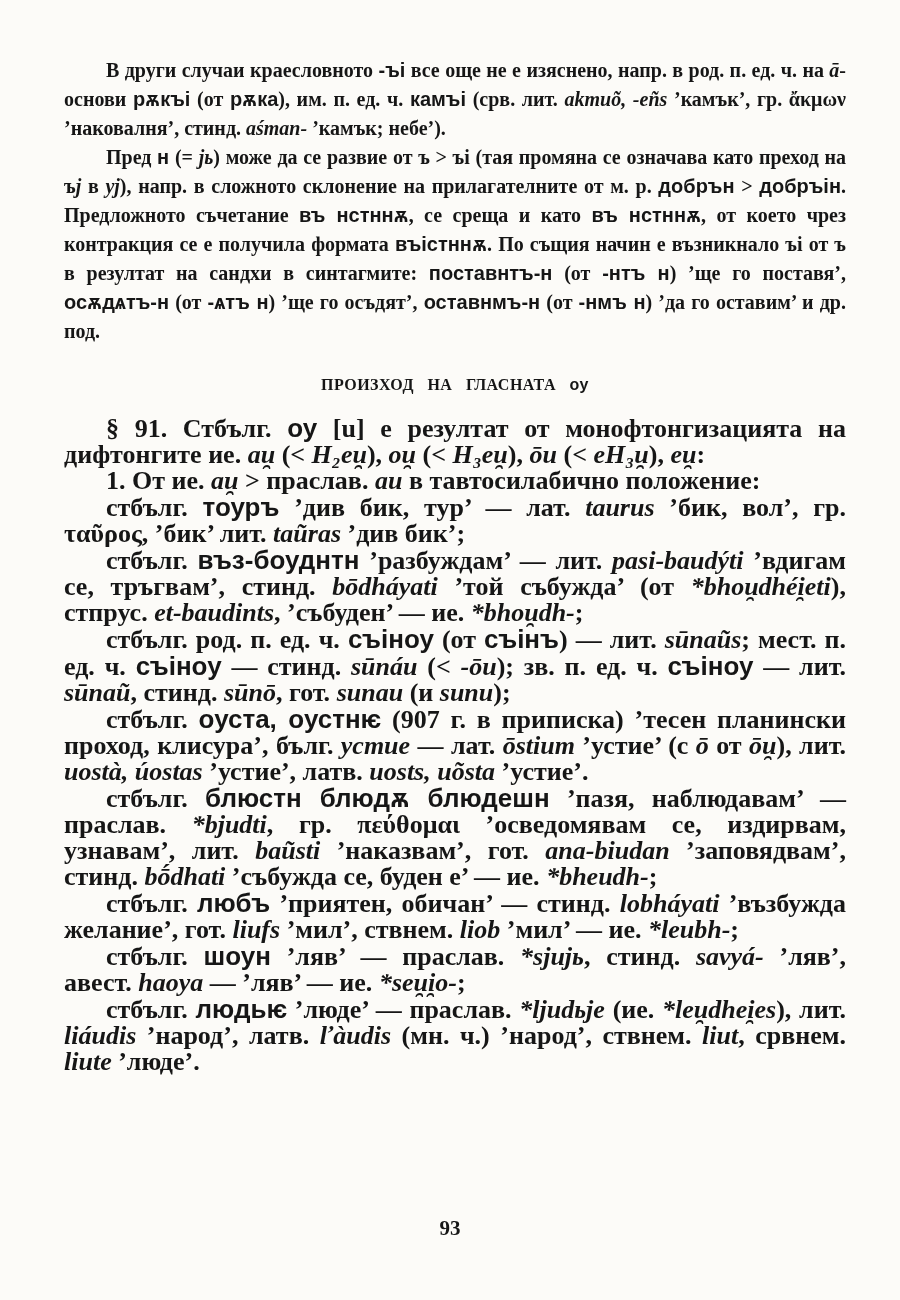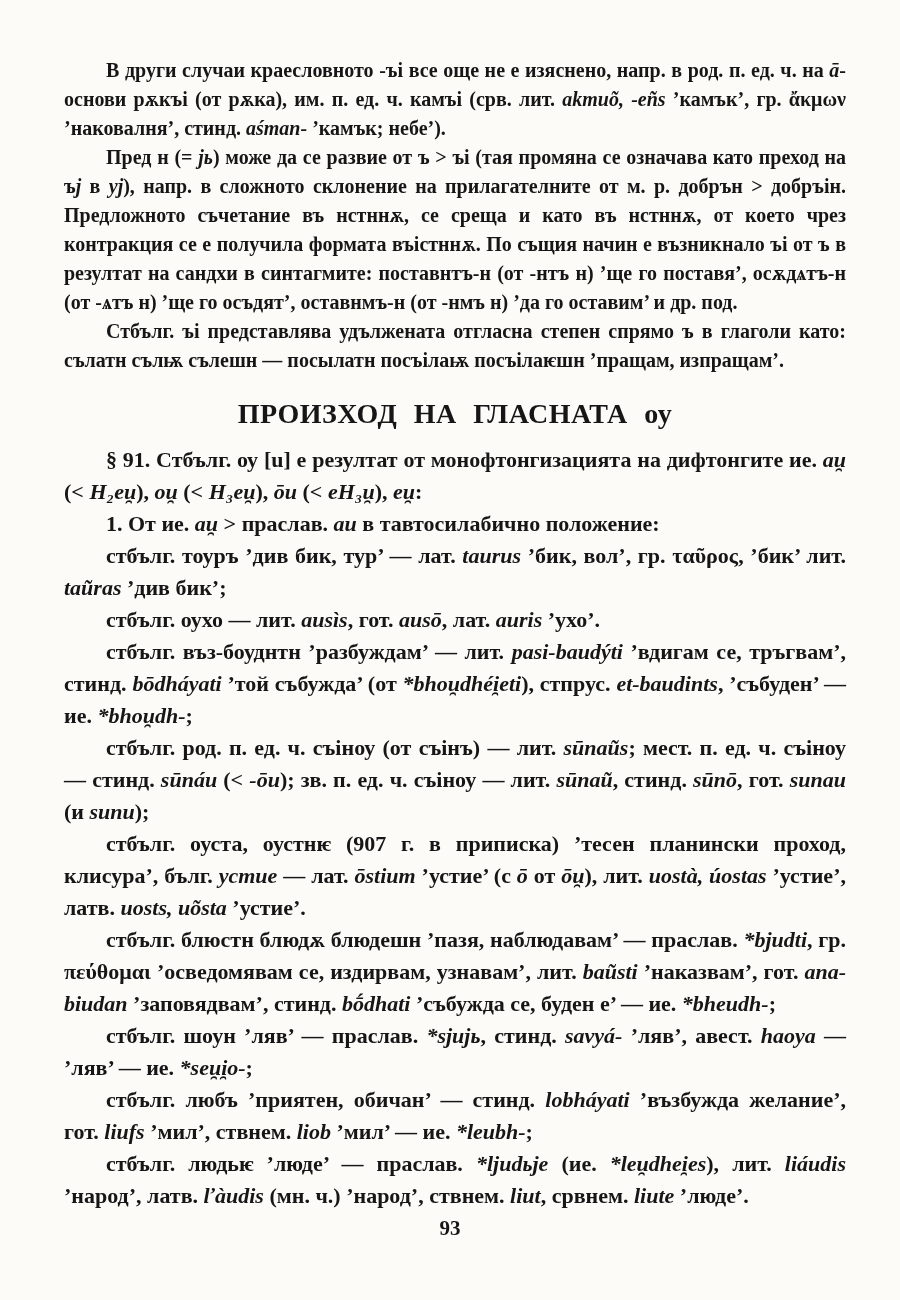--- a/index.html
+++ b/index.html
@@ -16,55 +16,53 @@
     overflow:hidden;
   }
   .content {
     position:absolute;
     left:64px; top:56px;
     width:782px;
   }
   p.para { margin:0; text-align:justify; font-weight:700; }
   p.ind { text-indent:42px; }
   p.top { font-size:20px; line-height:29px; }
-  p.bot { font-size:22px; line-height:32px; }
+  p.bot { font-size:26px; line-height:26px; }
   p.heading {
     text-align:center;
     text-indent:0;
-    font-size:28px; line-height:29px;
+    font-size:16px; line-height:29px;
     margin:24px 0 16px 0;
     word-spacing:9px;
     letter-spacing:0.5px;
   }
-  .o { font-family:Liberation Serif, serif; font-weight:700;margin-top:48px; }
+  .o { font-family:Liberation Sans, sans-serif; font-weight:700;margin-top:48px; }
   .i { font-style:italic; }
   .pagenum {
     position:absolute;
     left:0; right:0; top:1216px;
     text-align:center;
     font-size:21px;
     font-weight:700;
     color:#161616;
   }
 </style>
 </head>
 <body>
 
 <div class="page">
   <div class="content" id="content">
       <p class="para top ind"><span>В други случаи краесловното </span><span class="o">-ъі</span><span> все още не е изяснено, напр. в род. п. ед. ч. на </span><span class="i">ā</span><span>-основи </span><span class="o">рѫкъі</span><span> (от </span><span class="o">рѫка</span><span>), им. п. ед. ч. </span><span class="o">камъі</span><span> (срв. лит. </span><span class="i">akmuõ, -eñs</span><span> ’камък’, гр. ἄκμων ’наковалня’, стинд. </span><span class="i">aśman-</span><span> ’камък; небе’).</span></p>
       <p class="para top ind"><span>Пред </span><span class="o">н</span><span> (= </span><span class="i">jь</span><span>) може да се развие от ъ &gt; ъі (тая промяна се означава като преход на ъ</span><span class="i">j</span><span> в </span><span class="i">yj</span><span>), напр. в сложното склонение на прилагателните от м. р. </span><span class="o">добрън</span><span> &gt; </span><span class="o">добръін</span><span>. Предложното съчетание </span><span class="o">въ нстннѫ</span><span>, се среща и като </span><span class="o">въ нстннѫ</span><span>, от което чрез контракция се е получила формата </span><span class="o">въістннѫ</span><span>. По същия начин е възникнало ъі от ъ в резултат на сандхи в синтагмите: </span><span class="o">поставнтъ-н</span><span> (от </span><span class="o">-нтъ н</span><span>) ’ще го поставя’, </span><span class="o">осѫдѧтъ-н</span><span> (от </span><span class="o">-ѧтъ н</span><span>) ’ще го осъдят’, </span><span class="o">оставнмъ-н</span><span> (от </span><span class="o">-нмъ н</span><span>) ’да го оставим’ и др. под.</span></p>
-      <p class="para top ind"><span>Стбълг. ъі представлява удължената отгласна степен спрямо ъ в глаголи като: </span><span class="o">сълатн сълѭ сълешн</span><span> — </span><span class="o">посылатн посъілаѭ посъілаѥшн</span><span> ’пращам, изпращам’.</span></p>
       <p class="para heading"><span>ПРОИЗХОД НА ГЛАСНАТА </span><span class="o">оу</span></p>
       <p class="para bot ind"><span>§ 91. Стбълг. </span><span class="o">оу</span><span> [u] е резултат от монофтонгизацията на дифтонгите ие. </span><span class="i">au̯</span><span> (&lt; </span><span class="i">H₂eu̯</span><span>), </span><span class="i">ou̯</span><span> (&lt; </span><span class="i">H₃eu̯</span><span>), </span><span class="i">ōu</span><span> (&lt; </span><span class="i">eH₃u̯</span><span>), </span><span class="i">eu̯</span><span>:</span></p>
       <p class="para bot ind"><span>1. От ие. </span><span class="i">au̯</span><span> &gt; праслав. </span><span class="i">au</span><span> в тавтосилабично положение:</span></p>
       <p class="para bot ind"><span>стбълг. </span><span class="o">тоуръ</span><span> ’див бик, тур’ — лат. </span><span class="i">taurus</span><span> ’бик, вол’, гр. ταῦρος, ’бик’ лит. </span><span class="i">taũras</span><span> ’див бик’;</span></p>
-      <p class="para bot ind"><span>стбълг. </span><span class="o">оухо</span><span> — лит. </span><span class="i">ausìs</span><span>, гот. </span><span class="i">ausō</span><span>, лат. </span><span class="i">auris</span><span> ’ухо’.</span></p>
       <p class="para bot ind"><span>стбълг. </span><span class="o">въз-боуднтн</span><span> ’разбуждам’ — лит. </span><span class="i">pasi-baudýti</span><span> ’вдигам се, тръгвам’, стинд. </span><span class="i">bōdháyati</span><span> ’той събужда’ (от </span><span class="i">*bhou̯dhéi̯eti</span><span>), стпрус. </span><span class="i">et-baudints</span><span>, ’събуден’ — ие. </span><span class="i">*bhou̯dh-</span><span>;</span></p>
       <p class="para bot ind"><span>стбълг. род. п. ед. ч. </span><span class="o">съіноу</span><span> (от </span><span class="o">съінъ</span><span>) — лит. </span><span class="i">sūnaũs</span><span>; мест. п. ед. ч. </span><span class="o">съіноу</span><span> — стинд. </span><span class="i">sūnáu</span><span> (&lt; </span><span class="i">-ōu</span><span>); зв. п. ед. ч. </span><span class="o">съіноу</span><span> — лит. </span><span class="i">sūnaũ</span><span>, стинд. </span><span class="i">sūnō</span><span>, гот. </span><span class="i">sunau</span><span> (и </span><span class="i">sunu</span><span>);</span></p>
       <p class="para bot ind"><span>стбълг. </span><span class="o">оуста, оустнѥ</span><span> (907 г. в приписка) ’тесен планински проход, клисура’, бълг. </span><span class="i">устие</span><span> — лат. </span><span class="i">ōstium</span><span> ’устие’ (с </span><span class="i">ō</span><span> от </span><span class="i">ōu̯</span><span>), лит. </span><span class="i">uostà, úostas</span><span> ’устие’, латв. </span><span class="i">uosts, uõsta</span><span> ’устие’.</span></p>
       <p class="para bot ind"><span>стбълг. </span><span class="o">блюстн блюдѫ блюдешн</span><span> ’пазя, наблюдавам’ — праслав. </span><span class="i">*bjudti</span><span>, гр. πεύθομαι ’осведомявам се, издирвам, узнавам’, лит. </span><span class="i">baũsti</span><span> ’наказвам’, гот. </span><span class="i">ana-biudan</span><span> ’заповядвам’, стинд. </span><span class="i">bṓdhati</span><span> ’събужда се, буден е’ — ие. </span><span class="i">*bheudh-</span><span>;</span></p>
+      <p class="para bot ind"><span>стбълг. </span><span class="o">любъ</span><span> ’приятен, обичан’ — стинд. </span><span class="i">lobháyati</span><span> ’възбужда желание’, гот. </span><span class="i">liufs</span><span> ’мил’, ствнем. </span><span class="i">liob</span><span> ’мил’ — ие. </span><span class="i">*leubh-</span><span>;</span></p>
       <p class="para bot ind"><span>стбълг. </span><span class="o">шоун</span><span> ’ляв’ — праслав. </span><span class="i">*sjujь</span><span>, стинд. </span><span class="i">savyá-</span><span> ’ляв’, авест. </span><span class="i">haoya</span><span> — ’ляв’ — ие. </span><span class="i">*seu̯i̯o-</span><span>;</span></p>
-      <p class="para bot ind"><span>стбълг. </span><span class="o">любъ</span><span> ’приятен, обичан’ — стинд. </span><span class="i">lobháyati</span><span> ’възбужда желание’, гот. </span><span class="i">liufs</span><span> ’мил’, ствнем. </span><span class="i">liob</span><span> ’мил’ — ие. </span><span class="i">*leubh-</span><span>;</span></p>
       <p class="para bot ind"><span>стбълг. </span><span class="o">людьѥ</span><span> ’люде’ — праслав. </span><span class="i">*ljudьje</span><span> (ие. </span><span class="i">*leu̯dhei̯es</span><span>), лит. </span><span class="i">liáudis</span><span> ’народ’, латв. </span><span class="i">ľàudis</span><span> (мн. ч.) ’народ’, ствнем. </span><span class="i">liut</span><span>, срвнем. </span><span class="i">liute</span><span> ’люде’.</span></p>
     </div>
   <div class="pagenum">93</div>
 </div>
 
 </body></html>

